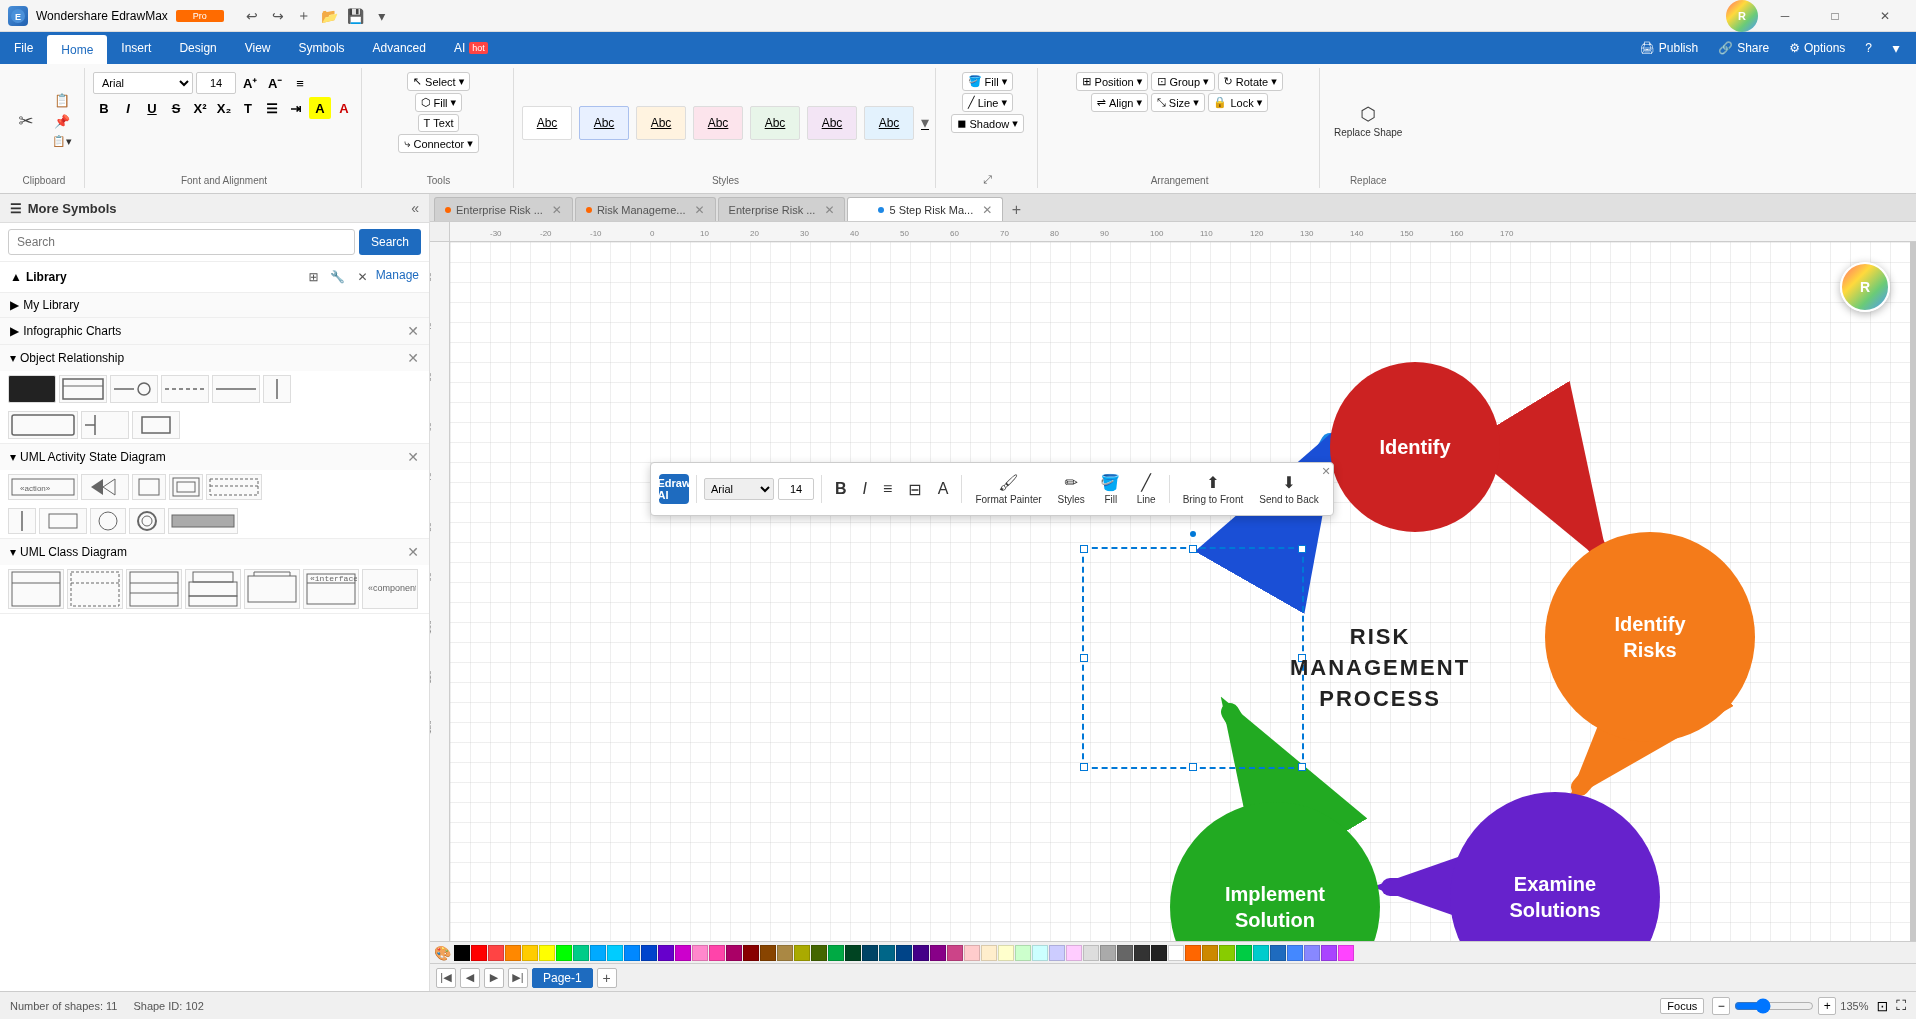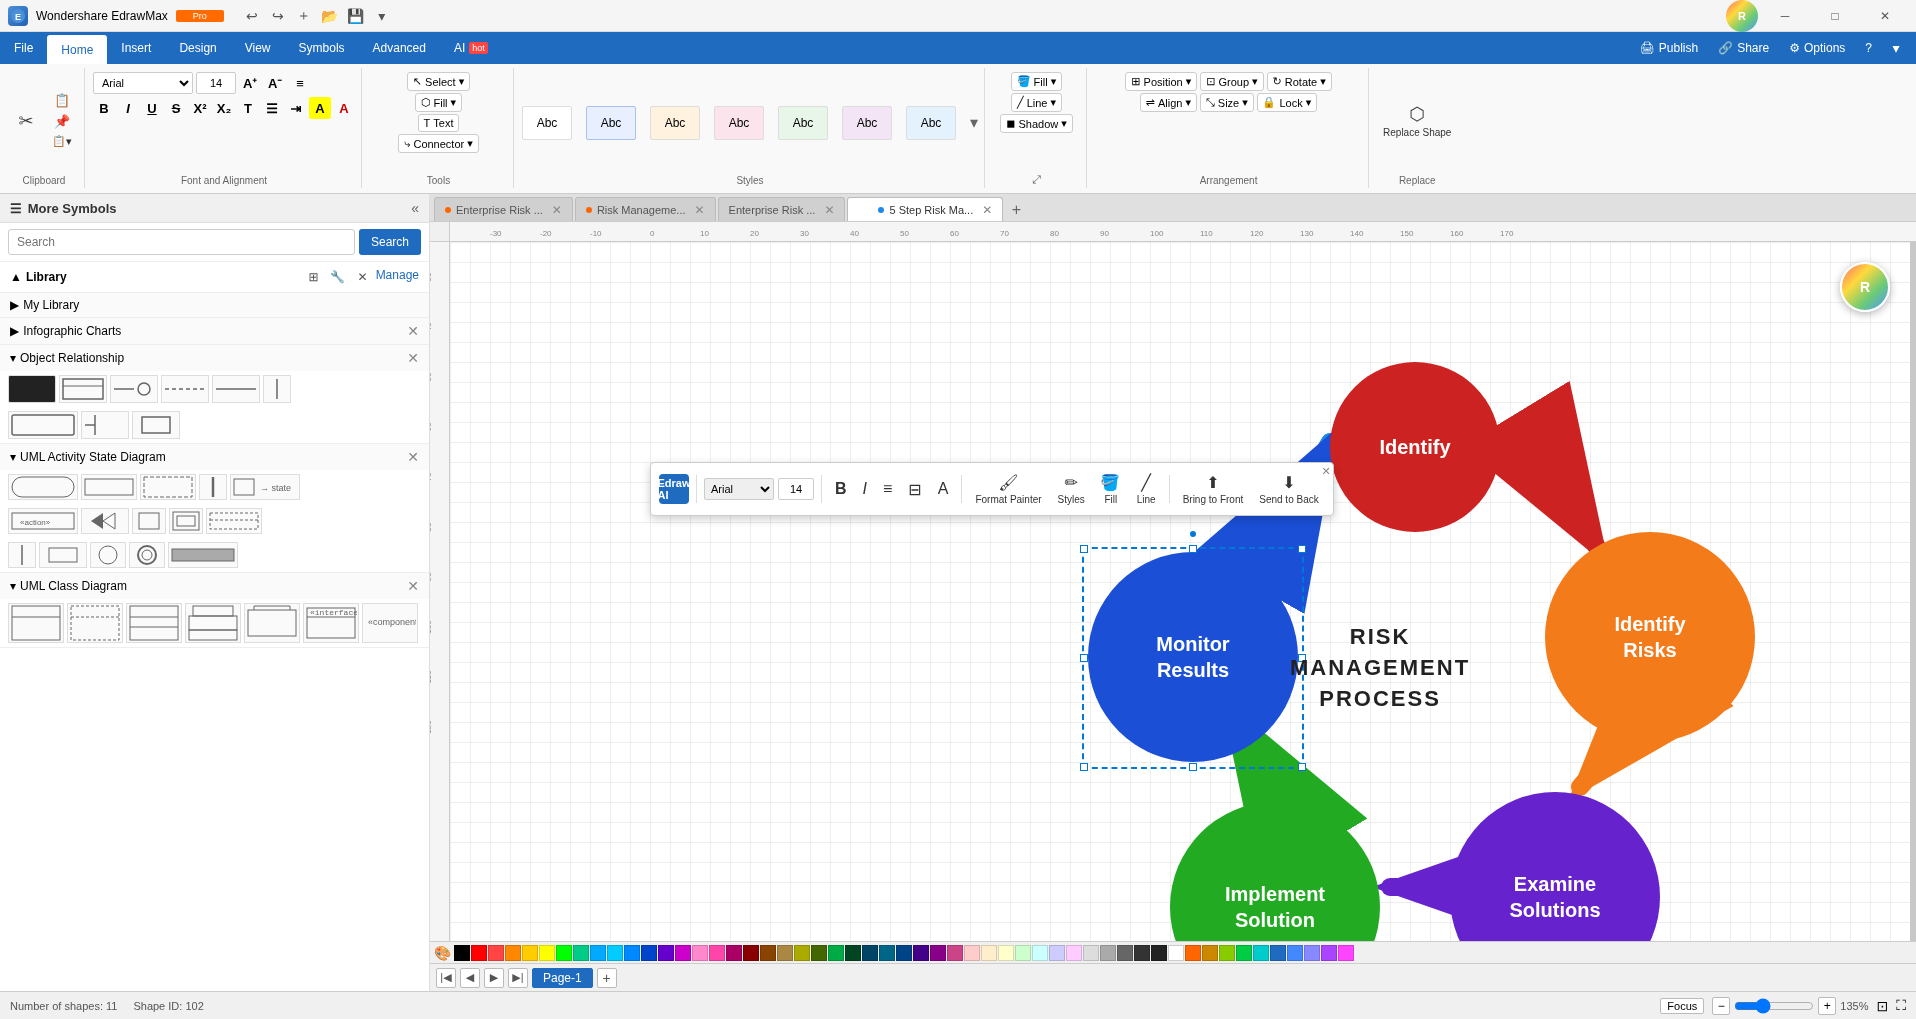--- a/index.html
+++ b/index.html
@@ -132,21 +132,22 @@
       font-size: 13px;
       font-weight: bold;
       display: flex;
       align-items: center;
       justify-content: center;
     }
 
     
     .style-boxes {
       display: flex;
-      gap: 14px;
+      gap: 7px;
+      text-decoration: underline;
     }
 
     
     .main-container {
       display: flex;
       height: calc(1019px - 32px - 32px - 130px - 28px);
     }
 
     .side-panel {
       width: 430px;
@@ -720,48 +721,20 @@
 
     <div class="symbol-section">
       <div class="symbol-section-header" style="display:flex;justify-content:space-between;">
         <div class="symbol-section-title">
           <span>▾</span>
           <span>UML Activity State Diagram</span>
         </div>
         <button class="close-section">✕</button>
       </div>
 
-      <div class="uml-symbol-row">
-        <div class="uml-symbol" style="width:70px;height:26px;">
-          <svg width="66" height="22">
-              <rect x="2" y="1" width="62" height="20" fill="none" stroke="#666" rx="10"></rect>
-            </svg>
-        </div>
-        <div class="uml-symbol" style="width:56px;height:26px;">
-          <svg width="52" height="22">
-              <rect x="2" y="3" width="48" height="16" fill="none" stroke="#666"></rect>
-            </svg>
-        </div>
-        <div class="uml-symbol" style="width:56px;height:26px;">
-          <svg width="52" height="22">
-              <rect x="2" y="1" width="48" height="20" fill="none" stroke="#666" stroke-dasharray="4,2"></rect>
-            </svg>
-        </div>
-        <div class="uml-symbol" style="width:28px;height:26px;">
-          <svg width="24" height="22">
-              <line x1="12" y1="1" x2="12" y2="21" stroke="#666" stroke-width="2.5"></line>
-            </svg>
-        </div>
-        <div class="uml-symbol" style="width:70px;height:26px;">
-          <svg width="66" height="22">
-            <rect x="2" y="3" width="20" height="16" fill="none" stroke="#666"></rect>
-            <text x="28" y="15" font-size="9" fill="#666">→ state</text>
-          </svg>
-        </div>
-      </div>
 
       <div class="uml-symbol-row">
         <div class="uml-symbol" style="width:70px;height:26px;">
           <svg width="66" height="22">
               <rect x="2" y="3" width="62" height="16" fill="none" stroke="#666"></rect>
               <text x="10" y="15" font-size="8" fill="#666">«action»</text>
             </svg>
         </div>
         <div class="uml-symbol" style="width:48px;height:26px;">
           <svg width="44" height="22">
@@ -986,23 +959,20 @@
           </svg>
 
           <div style="position:absolute;left:880px;top:120px;width:170px;height:170px;border-radius:50%;background:#cc2222;display:flex;align-items:center;justify-content:center;color:white;font-size:20px;font-weight:bold;text-align:center;overflow:hidden;">
             <span>Identify</span>
           </div>
 
           <div style="position:absolute;left:1095px;top:290px;width:210px;height:210px;border-radius:50%;background:#f47b1a;display:flex;align-items:center;justify-content:center;color:white;font-size:20px;font-weight:bold;text-align:center;line-height:1.3;">
             <div>Identify<br>Risks</div>
           </div>
 
-          <div style="position:absolute;left:638px;top:310px;width:210px;height:210px;border-radius:50%;background:#1a4fd6;display:flex;align-items:center;justify-content:center;color:white;font-size:20px;font-weight:bold;text-align:center;line-height:1.3;">
-            <div>Monitor<br>Results</div>
-          </div>
 
           <div style="position:absolute;left:632px;top:305px;width:222px;height:222px;border:2px dashed #0078d7;pointer-events:none;">
 
             <div style="position:absolute;top:-20px;left:50%;transform:translateX(-50%);width:10px;height:10px;border-radius:50%;background:#0078d7;border:2px solid white;"></div>
 
             <div style="position:absolute;top:-4px;left:-4px;width:8px;height:8px;background:white;border:1px solid #0078d7;"></div>
             <div style="position:absolute;top:-4px;left:50%;transform:translateX(-50%);width:8px;height:8px;background:white;border:1px solid #0078d7;"></div>
             <div style="position:absolute;top:-4px;right:-4px;width:8px;height:8px;background:white;border:1px solid #0078d7;"></div>
             <div style="position:absolute;top:50%;transform:translateY(-50%);left:-4px;width:8px;height:8px;background:white;border:1px solid #0078d7;"></div>
             <div style="position:absolute;top:50%;transform:translateY(-50%);right:-4px;width:8px;height:8px;background:white;border:1px solid #0078d7;"></div>

